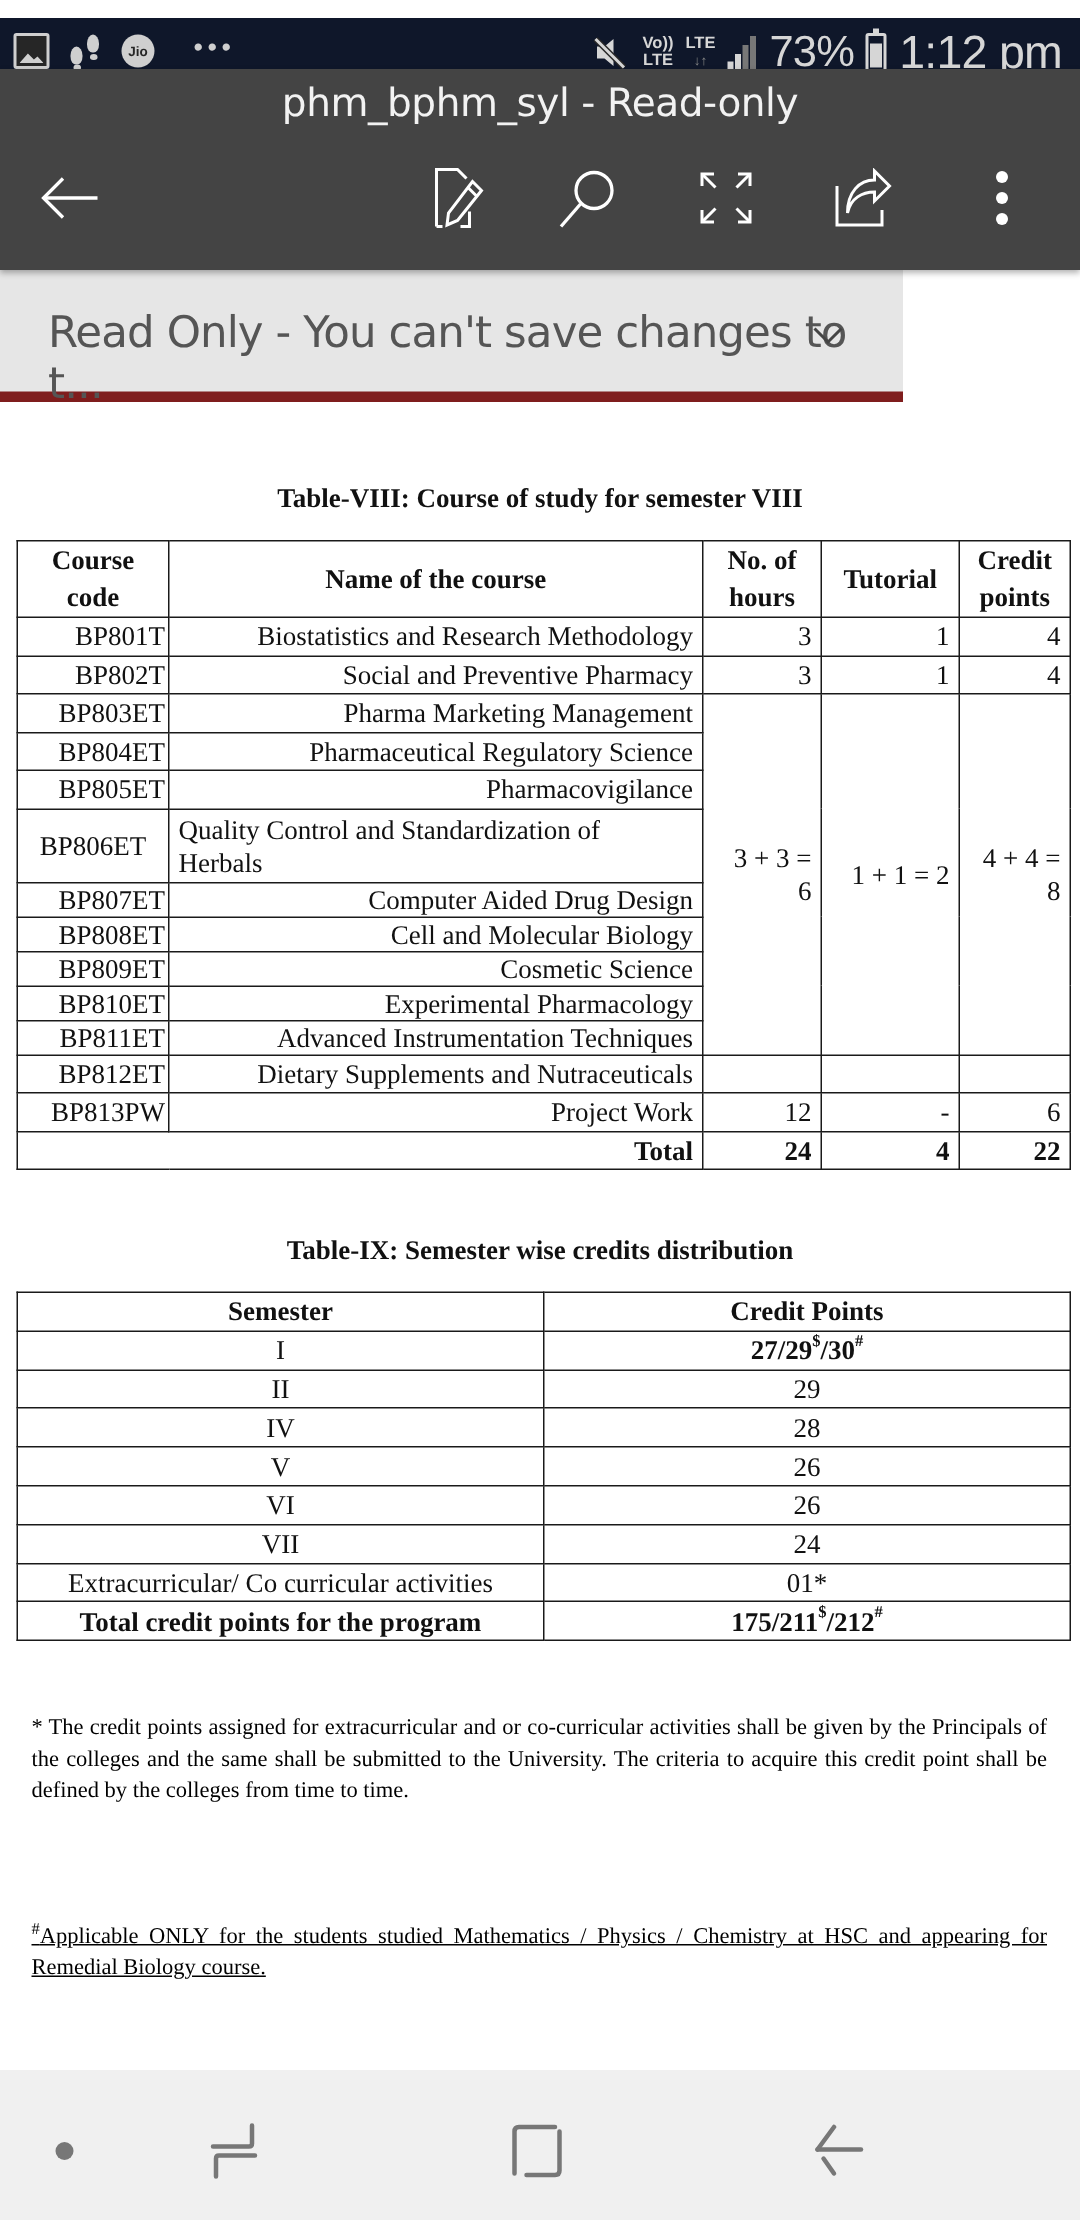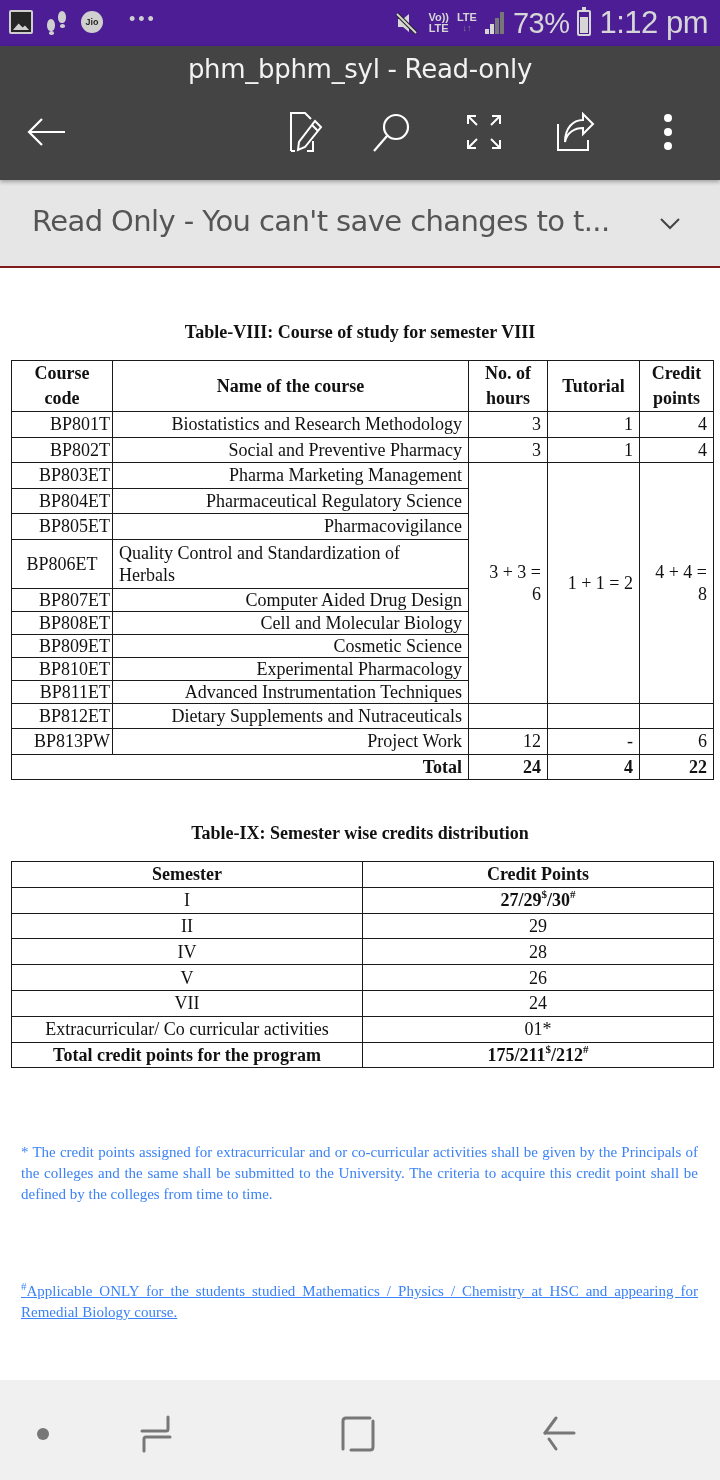--- a/index.html
+++ b/index.html
@@ -1,20 +1,20 @@
 <!DOCTYPE html>
 <html><head>
 <meta charset="utf-8">
 <style>
   * { box-sizing: border-box; margin: 0; padding: 0; }
   html, body { width: 720px; height: 1480px; overflow: hidden; background: #ffffff; }
   body { position: relative; font-family: "Liberation Sans", sans-serif; }
 
   
-  .status-bar { position: absolute; left: 0; top: 0; width: 720px; height: 46px; background: #4c1d95; color: #d6d6d6; }
+  .status-bar { position: absolute; left: 0; top: 12px; width: 720px; height: 46px; background: #0f172a; color: #d6d6d6; }
   .status-bar .sb-left { position: absolute; left: 9px; top: 9px; display: flex; align-items: center; gap: 12px; }
   .sb-icon { display: inline-block; }
   .img-icon { width: 24px; height: 24px; border: 2px solid #cfcfcf; border-radius: 2px; position: relative; background: #262626; }
   .img-icon::after { content: ""; position: absolute; left: 2px; bottom: 2px; width: 16px; height: 8px; background: #cfcfcf; clip-path: polygon(0 100%, 35% 20%, 60% 70%, 75% 45%, 100% 100%); }
   .steps-icon { width: 24px; height: 26px; position: relative; }
   .steps-icon span { position: absolute; background: #cfcfcf; border-radius: 50% 50% 45% 45%; }
   .jio-icon { width: 22px; height: 22px; border-radius: 50%; background: #cfcfcf; color: #262626; font-size: 9px; font-weight: bold; text-align: center; line-height: 22px; }
   .dots { color: #cfcfcf; font-size: 18px; letter-spacing: 3px; margin-left: 14px; margin-top: -6px; }
   .sb-right { position: absolute; right: 12px; top: 4px; display: flex; align-items: center; gap: 8px; height: 38px; }
   .mute-icon { width: 26px; height: 24px; position: relative; }
@@ -26,21 +26,21 @@
   .battery-icon::before { content: ""; position: absolute; top: -5px; left: 3px; width: 4px; height: 3px; background: #d6d6d6; }
   .battery-icon::after { content: ""; position: absolute; left: 1px; right: 1px; bottom: 1px; height: 16px; background: #d6d6d6; }
   .clock { font-size: 31px; color: #d6d6d6; letter-spacing: -0.5px; }
 
   
   .app-bar { position: absolute; left: 0; top: 46px; width: 720px; height: 134px; background: #444444; color: #ffffff; box-shadow: 0 2px 4px rgba(0,0,0,0.3); z-index: 2; }
   .app-title { position: absolute; left: 0; width: 720px; top: 8px; text-align: center; font-size: 26px; color: #f2f2f2; font-family: "DejaVu Sans", sans-serif; font-weight: normal; letter-spacing: -0.3px; }
   .tb-btn { position: absolute; top: 62px; width: 48px; height: 48px; display: flex; align-items: center; justify-content: center; cursor: pointer; }
 
   
-  .readonly-bar { position: absolute; left: 0; top: 180px; width: 720px; height: 88px; background: #e6e6e6; border-bottom: 2px solid #7f1d1d; }
+  .readonly-bar { position: absolute; left: 0; top: 180px; width: 602px; height: 88px; background: #e6e6e6; border-bottom: 7px solid #7f1d1d; }
   .readonly-text { position: absolute; left: 32px; top: 24px; font-size: 29px; color: #555; font-family: "DejaVu Sans", sans-serif; letter-spacing: -0.6px; }
   .readonly-chev { position: absolute; right: 38px; top: 32px; width: 24px; height: 24px; }
 
   
   .doc { position: absolute; left: 0; top: 269px; width: 720px; height: 1109px; background: #fff; font-family: "Liberation Serif", serif; color: #111; margin-top: 42px; }
   .table-caption { position: absolute; left: 0; width: 720px; text-align: center; font-weight: bold; font-size: 18px; }
 
   table.t8 { position: absolute; left: 11px; top: 49px; width: 702px; border-collapse: collapse; font-size: 18px; table-layout: fixed; border-radius: 29px; }
   table.t8 td, table.t8 th { border: 1.5px solid #1a1a1a; padding: 0 6px; vertical-align: middle; line-height: 22px; }
   table.t8 th { font-weight: bold; text-align: center; height: 51px; line-height: 25px; }
@@ -50,21 +50,21 @@
   table.t8 tr.r2 td { height: 49px; }
   table.t8 td.total-label { text-align: right; font-weight: bold; }
   table.t8 td.total { text-align: center; font-weight: bold; }
 
   table.t9 { position: absolute; left: 11px; top: 550px; width: 702px; border-collapse: collapse; font-size: 18px; table-layout: fixed; }
   table.t9 td, table.t9 th { border: 1.5px solid #1a1a1a; text-align: center; height: 25.8px; padding: 0; line-height: 22px; }
   table.t9 th { font-weight: bold; }
   table.t9 .bold { font-weight: bold; }
   sup { font-size: 11px; vertical-align: top; line-height: 11px; }
 
-  .footnote { position: absolute; left: 21px; width: 677px; font-size: 15px; line-height: 21px; text-align: justify; color: #3b82f6; }
+  .footnote { position: absolute; left: 21px; width: 677px; font-size: 15px; line-height: 21px; text-align: justify; color: #000000; }
   .page-num { position: absolute; left: 0; width: 720px; text-align: center; top: 1087px; font-size: 15px; font-family: "Liberation Sans", sans-serif; color: #111; }
   .doc-rule { position: absolute; left: 0; top: 1108px; width: 720px; height: 2px; background: #777; }
 
   
   .nav-bar { position: absolute; left: 0; top: 1380px; width: 720px; height: 100px; background: #f0f0f0; }
   .nav-btn { position: absolute; top: 30px; width: 48px; height: 48px; display: flex; align-items: center; justify-content: center; }
 </style>
 </head>
 <body>
 
@@ -284,20 +284,24 @@
         </tr>
     <tr>
           <td>IV</td>
           <td>28</td>
         </tr>
     <tr>
           <td>V</td>
           <td>26</td>
         </tr>
     <tr>
+          <td>VI</td>
+          <td>26</td>
+        </tr>
+    <tr>
           <td>VII</td>
           <td>24</td>
         </tr>
     <tr>
           <td>Extracurricular/ Co curricular activities</td>
           <td>01*</td>
         </tr>
     <tr>
       <td class="bold">Total credit points for the program</td>
       <td class="bold"><span>175/211</span><sup>$</sup><span>/212</span><sup>#</sup></td>

